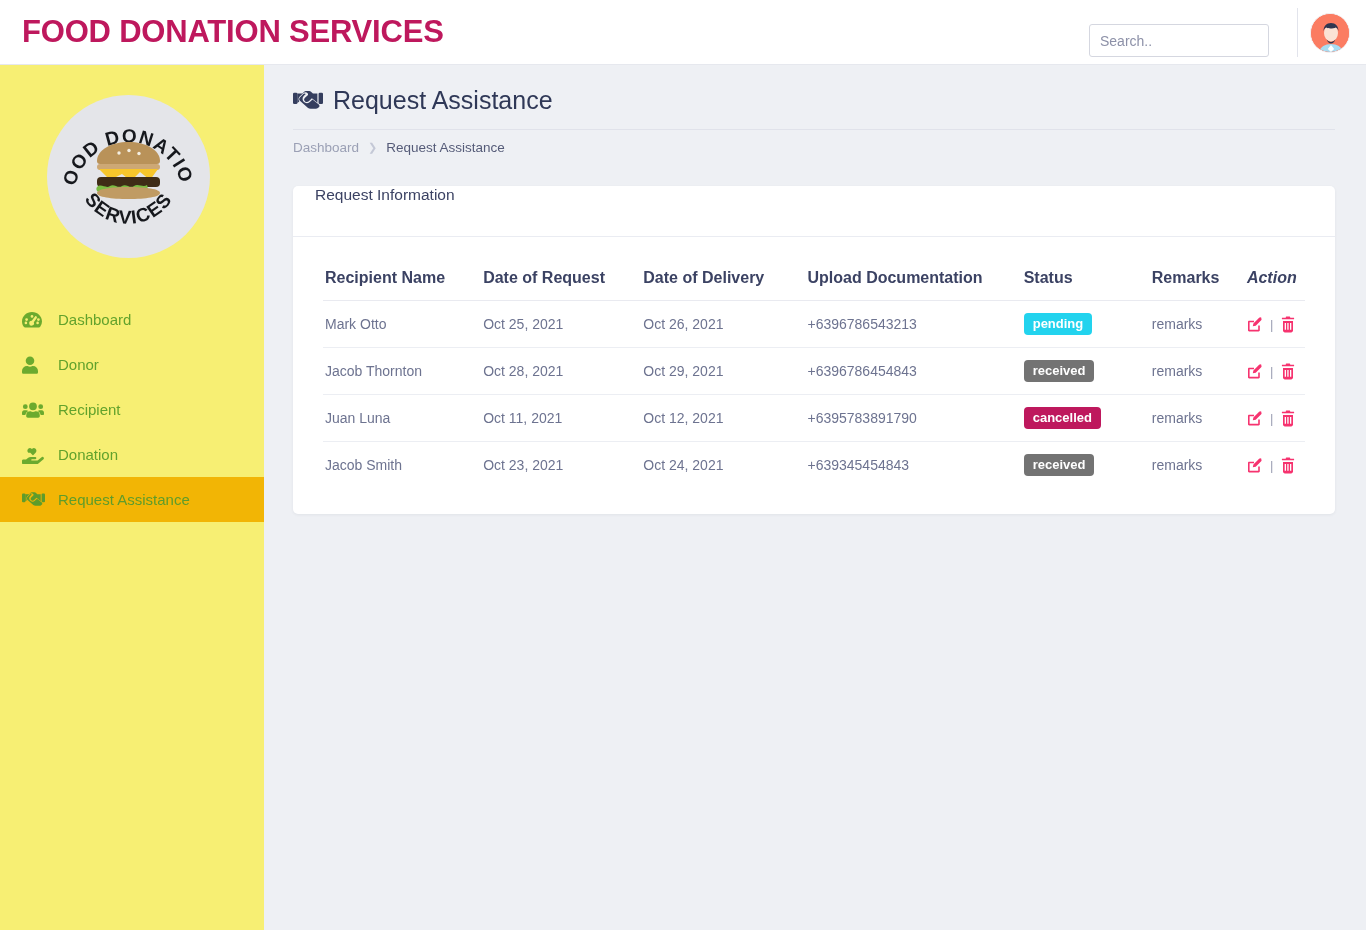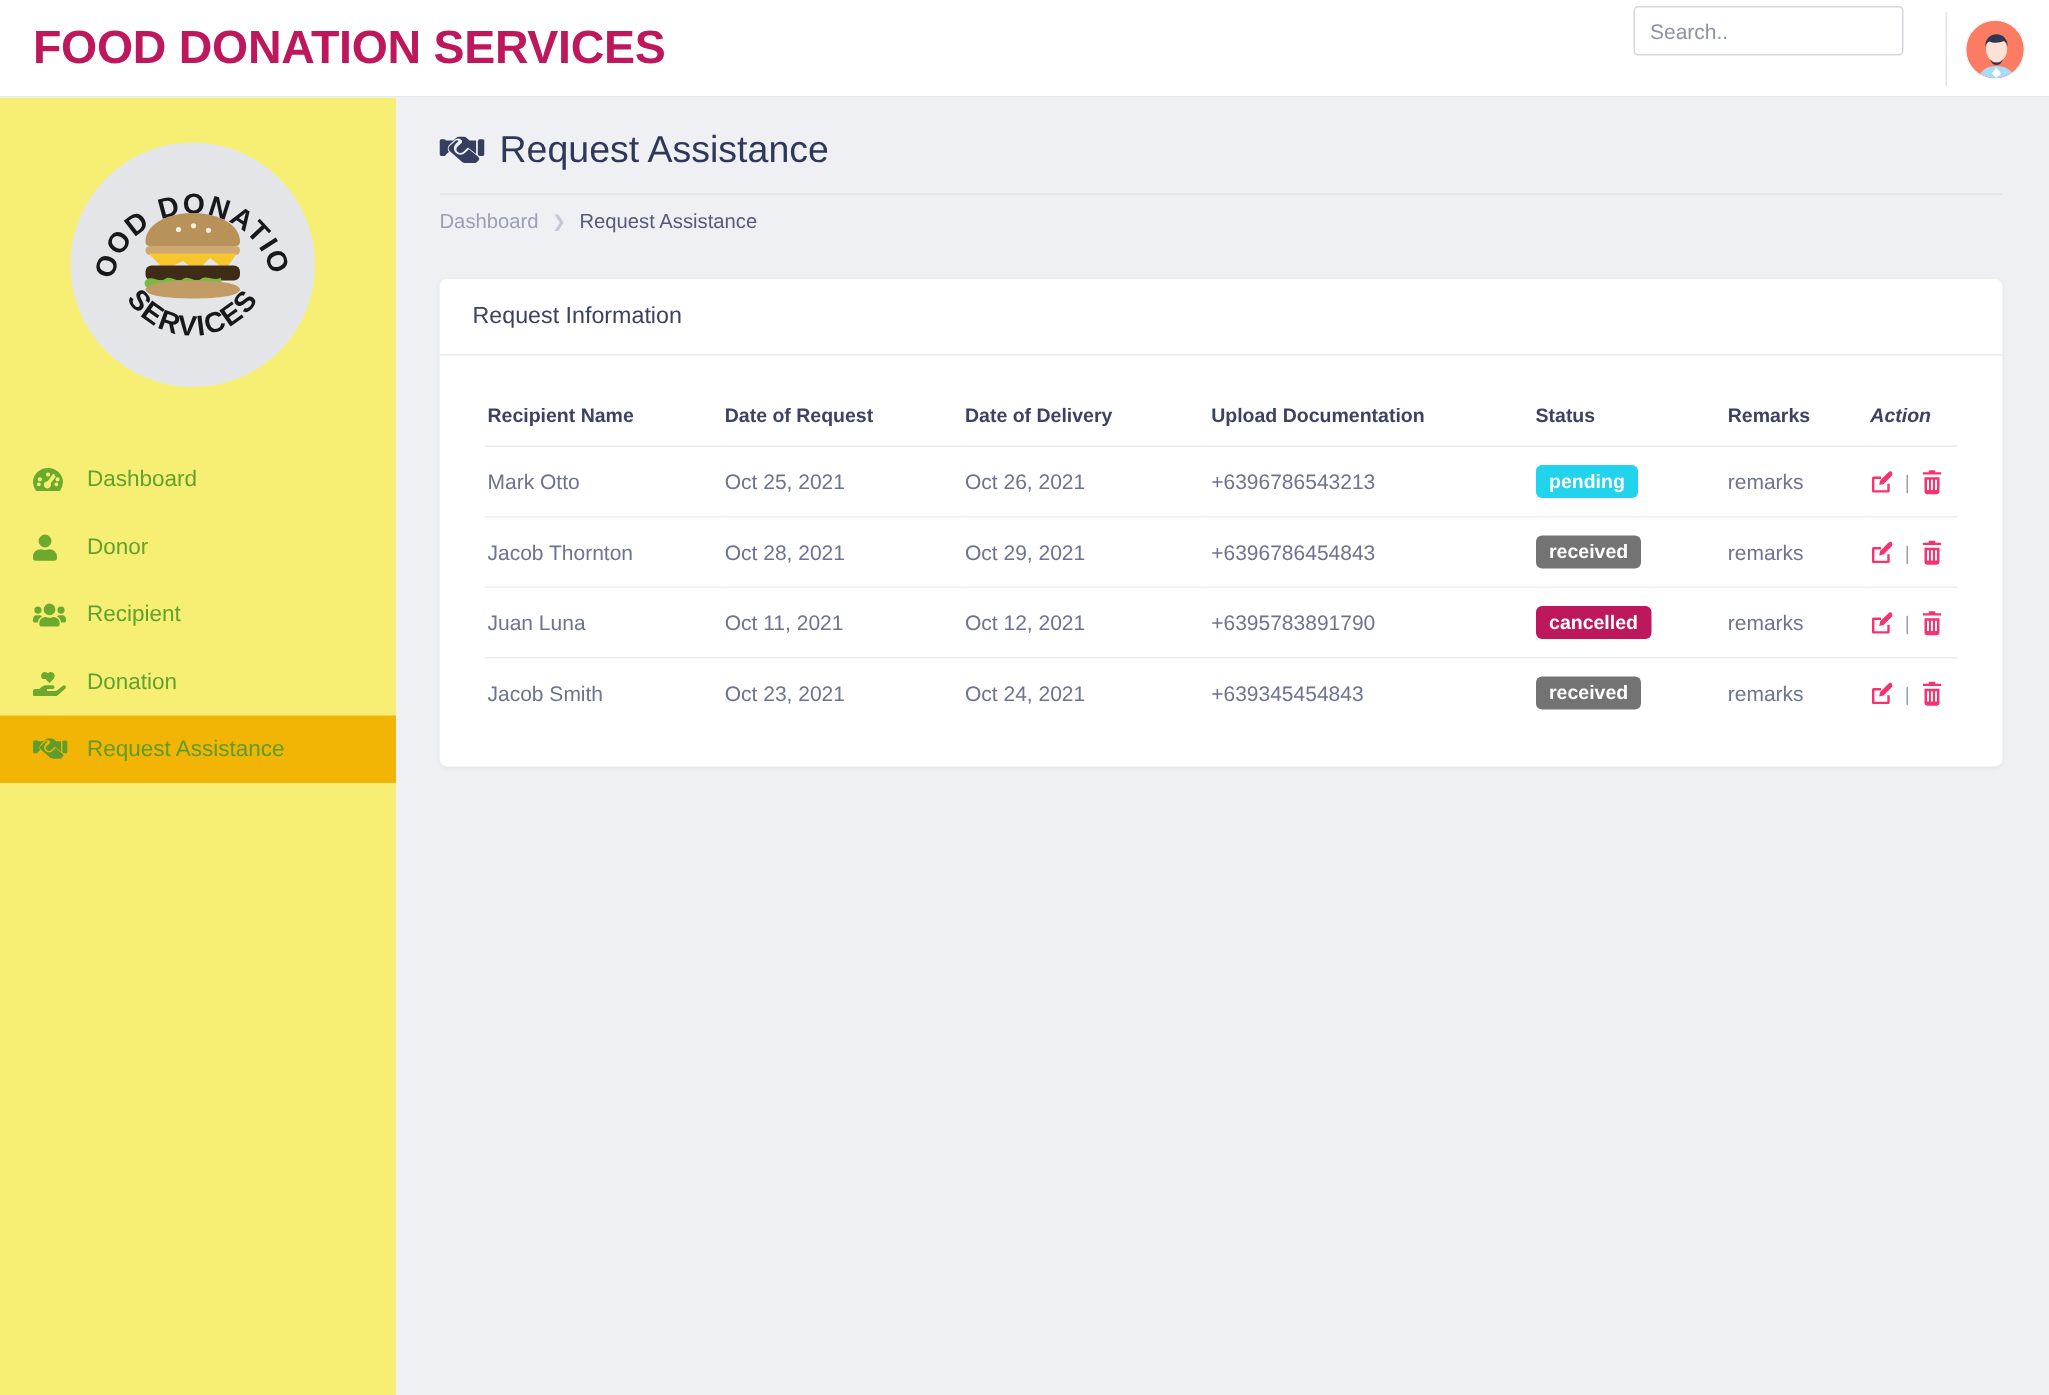--- a/index.html
+++ b/index.html
@@ -29,21 +29,21 @@
     top: 14px;
     font-size: 31px;
     font-weight: bold;
     color: #be185d;
     letter-spacing: -0.2px;
     white-space: nowrap;
   }
   .search-wrap {
     position: absolute;
     left: 1089px;
-    top: 4px;
+    top: 24px;
     width: 180px;
     height: 44px;
   }
   .search-input {
     width: 180px;
     height: 33px;
     border: 1px solid #d5d7e0;
     border-radius: 3px;
     padding: 0 10px;
     font-size: 14px;
@@ -182,35 +182,34 @@
     top: 121px;
     width: 1042px;
     background: #ffffff;
     border-radius: 5px;
     box-shadow: 0 1px 3px rgba(60,64,90,.07);
     overflow: hidden;
   }
   .card-header {
     height: 51px;
     display: flex;
-    align-items: center;
     padding-left: 22px;
     border-bottom: 1px solid #eaecf2;
   }
   .card-title {
     font-size: 15.5px;
     color: #3b4263;
     font-weight: normal;
   }
   .card-body { padding: 22px 30px 26px 30px; }
 
   table.data { width: 100%; border-collapse: collapse; }
   table.data th {
     text-align: left;
-    font-size: 13px;
+    font-size: 16px;
     color: #3b4263;
     font-weight: bold;
     padding: 10px 2px 13px 2px;
     border-bottom: 1px solid #e9eaf0;
     white-space: nowrap;
   }
   table.data td {
     font-size: 14px;
     color: #6d7390;
     padding: 12px 2px;

